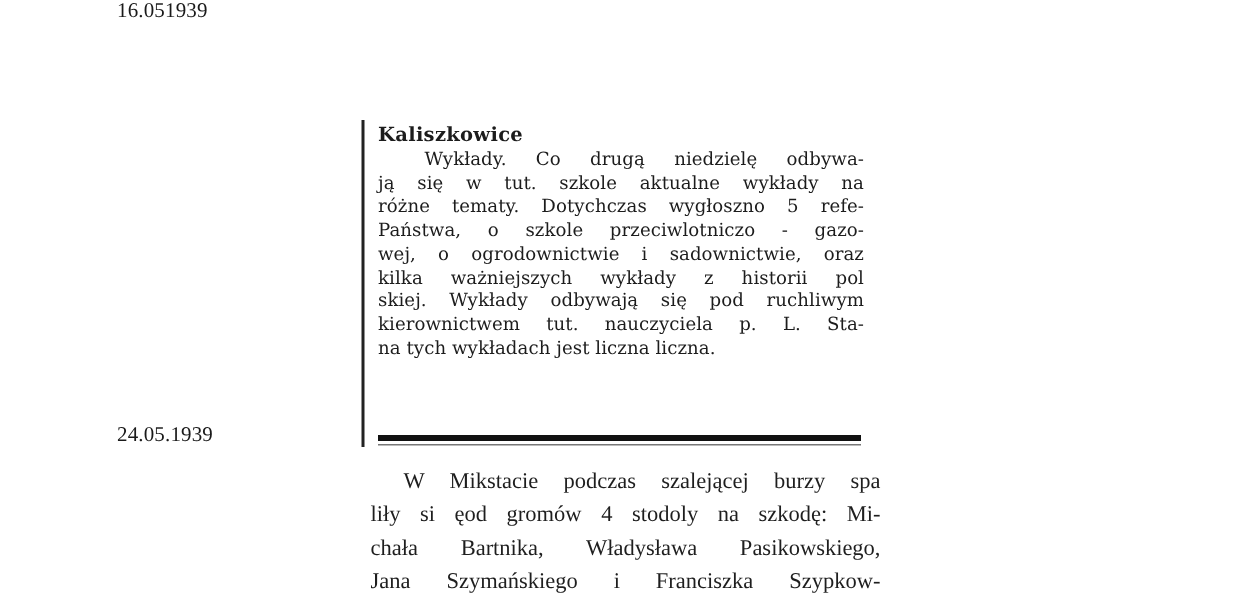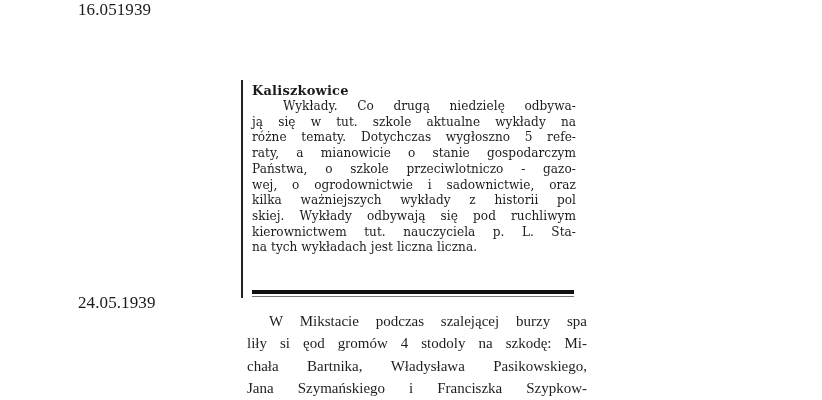--- a/index.html
+++ b/index.html
@@ -12,26 +12,26 @@
     height: 400px;
     overflow: hidden;
     position: relative;
     font-family: "Liberation Serif", serif;
     color: #111111;
   }
   .date-label {
     position: absolute;
     left: 78px;
     font-family: "Liberation Serif", serif;
-    font-size: 17px;
+    font-size: 14px;
     color: #1a1a1a;
     letter-spacing: 0.1px;
   }
   #date1 { top: 0px; }
-  #date2 { top: 293px; }
+  #date2 { top: 283px; }
 
   
   .clip1 {
     position: absolute;
     left: 241px;
     top: 37px;
     width: 336px;
     height: 218px;
     margin-top: 43px;
   }
@@ -119,21 +119,20 @@
 
 <div class="date-label" id="date1">16.051939</div>
 
 <div class="clip1">
   <div class="vrule"></div>
   <div class="body">
     <div class="heading">Kaliszkowice</div>
     <span class="line indent"><span class="lead">Wykłady.</span><span> Co drugą niedzielę odbywa-</span></span>
     <span class="line">ją się w tut. szkole aktualne wykłady na</span>
     <span class="line">różne tematy. Dotychczas wygłoszno 5 refe-</span>
-    <span class="line">raty, a mianowicie o stanie gospodarczym</span>
     <span class="line">Państwa, o szkole przeciwlotniczo - gazo-</span>
     <span class="line">wej, o ogrodownictwie i sadownictwie, oraz</span>
     <span class="line">kilka ważniejszych wykłady z historii pol</span>
     <span class="line">skiej. Wykłady odbywają się pod ruchliwym</span>
     <span class="line">kierownictwem tut. nauczyciela p. L. Sta-</span>
     <span class="line" style="text-align-last:left;">na tych wykładach jest liczna liczna.</span>
   </div>
   <div class="thick-rule"></div>
   <div class="thin-rule"></div>
 </div>

